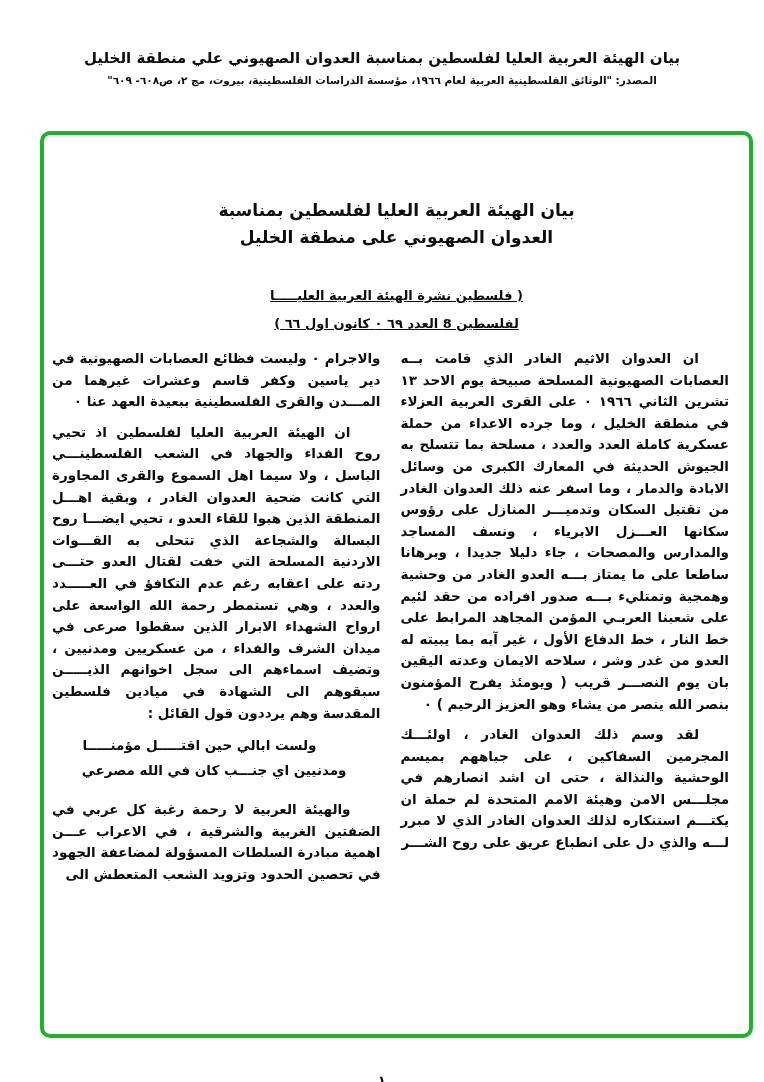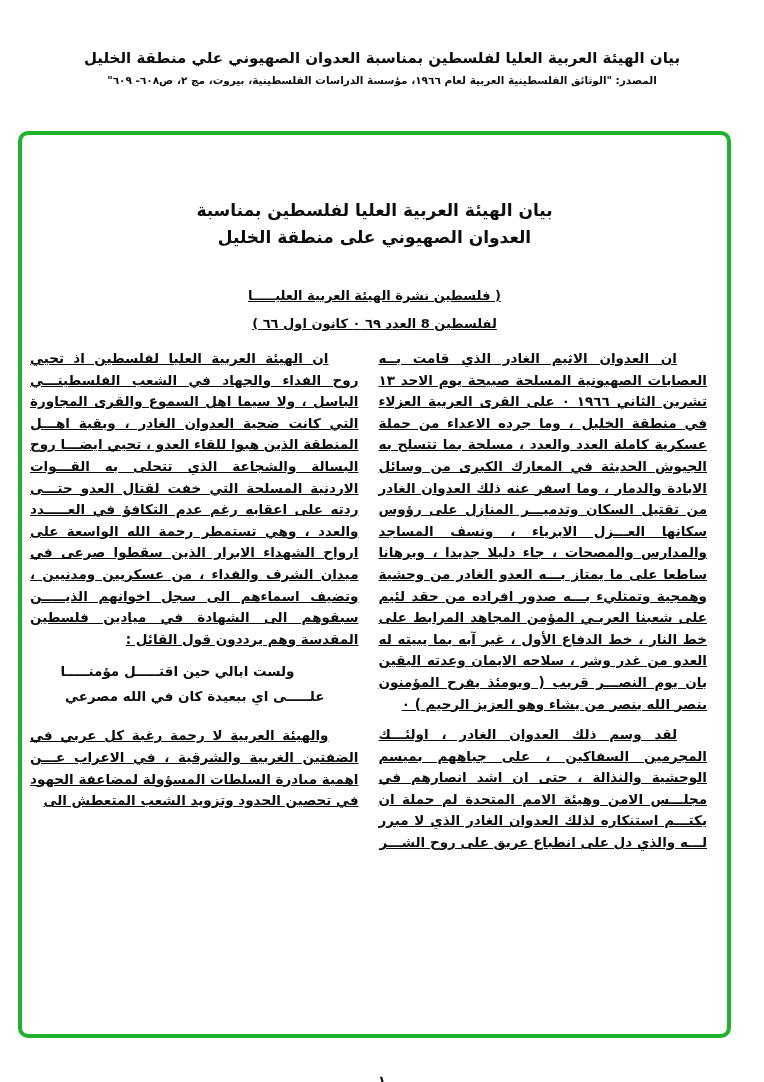--- a/index.html
+++ b/index.html
@@ -13,21 +13,21 @@
   }
   .page { position: relative; width: 764px; height: 1082px; overflow: hidden; background: #fff; margin-top: 36px; }
 
   
   .doc-header { text-align: center; padding-top: 13px; direction: rtl; }
   .header-title { font-size: 15px; font-weight: bold; letter-spacing: 0; }
   .header-source { font-size: 10.5px; font-weight: bold; margin-top: 7px; }
 
   
   .green-box {
-    position: absolute; left: 18px; top: 95px;
+    position: absolute; left: 40px; top: 95px;
     width: 713px; height: 907px;
     border: 4px solid var(--border-green);
     border-radius: 10px;
     background: #fff;
   }
 
   .doc-title {
     direction: rtl; text-align: center;
     margin-top: 62px;
     font-size: 17px; font-weight: bold; line-height: 27px;
@@ -46,21 +46,21 @@
   }
   .col { flex: 1; min-width: 0; }
 
   .para {
     margin: 0 0 9px 0;
     font-size: 13.5px; font-weight: bold;
     line-height: 21.6px;
     text-align: justify;
     color: var(--ink);
   }
-  .para.indent { text-indent: 30px; text-decoration: underline; }
+  .para.indent { text-indent: 30px; }
 
   .verse {
     margin: 4px 0 16px 0;
     font-size: 13.5px; font-weight: bold;
     line-height: 25px;
     white-space: nowrap;
   }
   .verse-line1 { padding-right: 64px; }
   .verse-line2 { padding-right: 34px; }
 
@@ -92,24 +92,25 @@
     </div>
 
     <div class="columns">
 
       <div class="col">
         <p class="para indent">ان العدوان الاثيم الغادر الذي قامت بــه العصابات الصهيونية المسلحة صبيحة يوم الاحد ١٣ تشرين الثاني ١٩٦٦ ٠ على القرى العربية العزلاء في منطقة الخليل ، وما جرده الاعداء من حملة عسكرية كاملة العدد والعدد ، مسلحة بما تتسلح به الجيوش الحديثة في المعارك الكبرى من وسائل الابادة والدمار ، وما اسفر عنه ذلك العدوان الغادر من تقتيل السكان وتدميـــر المنازل على رؤوس سكانها العـــزل الابرياء ، ونسف المساجد والمدارس والمصحات ، جاء دليلا جديدا ، وبرهانا ساطعا على ما يمتاز بـــه العدو الغادر من وحشية وهمجية وتمتليء بـــه صدور افراده من حقد لئيم على شعبنا العربـي المؤمن المجاهد المرابط على خط النار ، خط الدفاع الأول ، غير آبه بما يبيته له العدو من غدر وشر ، سلاحه الايمان وعدته اليقين بان يوم النصـــر قريب ( ويومئذ يفرح المؤمنون بنصر الله ينصر من يشاء وهو العزيز الرحيم ) ٠</p>
         <p class="para indent">لقد وسم ذلك العدوان الغادر ، اولئـــك المجرمين السفاكين ، على جباههم بميسم الوحشية والنذالة ، حتى ان اشد انصارهم في مجلـــس الامن وهيئة الامم المتحدة لم حملة ان يكتـــم استنكاره لذلك العدوان الغادر الذي لا مبرر لـــه والذي دل على انطباع عريق على روح الشـــر</p>
       </div>
 
       <div class="col">
+        <p class="para">والاجرام ٠ وليست فظائع العصابات الصهيونية في دير ياسين وكفر قاسم وعشرات غيرهما من المـــدن والقرى الفلسطينية ببعيدة العهد عنا ٠</p>
         <p class="para indent">ان الهيئة العربية العليا لفلسطين اذ تحيي روح الفداء والجهاد في الشعب الفلسطينـــي الباسل ، ولا سيما اهل السموع والقرى المجاورة التي كانت ضحية العدوان الغادر ، وبقية اهـــل المنطقة الذين هبوا للقاء العدو ، تحيي ايضـــا روح البسالة والشجاعة الذي تتحلى به القـــوات الاردنية المسلحة التي خفت لقتال العدو حتـــى ردته على اعقابه رغم عدم التكافؤ في العـــــدد والعدد ، وهي تستمطر رحمة الله الواسعة على ارواح الشهداء الابرار الذين سقطوا صرعى في ميدان الشرف والفداء ، من عسكريين ومدنيين ، وتضيف اسماءهم الى سجل اخوانهم الذيـــــن سبقوهم الى الشهادة في ميادين فلسطين المقدسة وهم يرددون قول القائل :</p>
         <div class="verse">
           <div class="verse-line1">ولست ابالي حين اقتـــــل مؤمنـــــا</div>
-          <div class="verse-line2">علـــــى اي ببعيدة كان في الله مصرعي</div>
+          <div class="verse-line2">ومدنيين اي جنـــب كان في الله مصرعي</div>
         </div>
         <p class="para indent">والهيئة العربية لا رحمة رغبة كل عربي في الضفتين الغربية والشرقية ، في الاعراب عـــن اهمية مبادرة السلطات المسؤولة لمضاعفة الجهود في تحصين الحدود وتزويد الشعب المتعطش الى</p>
       </div>
 
     </div>
   </div>
 
   <div class="page-number">١</div>
 
 </div>

